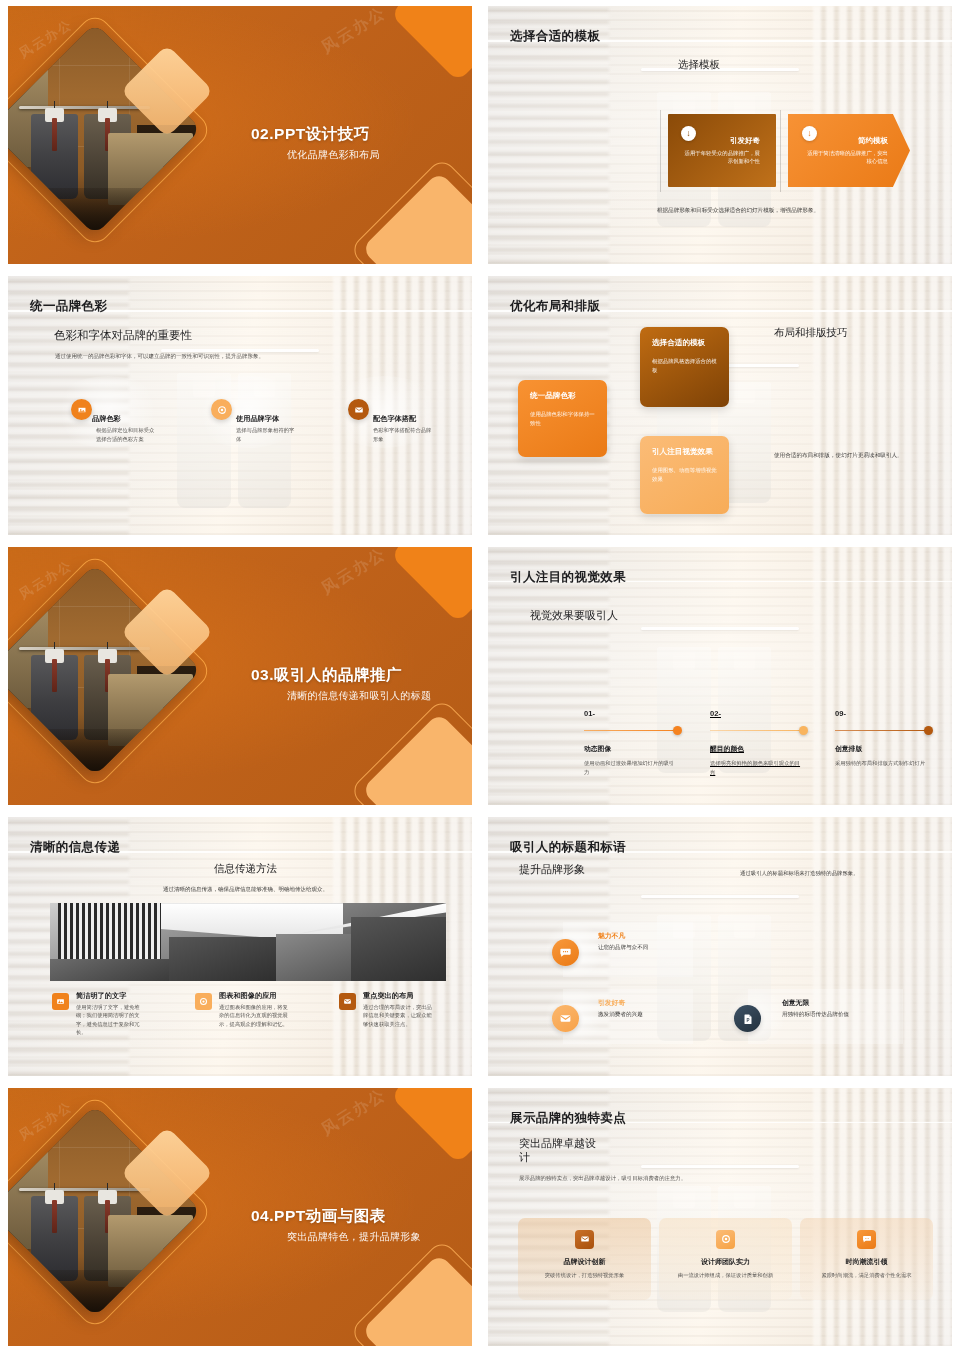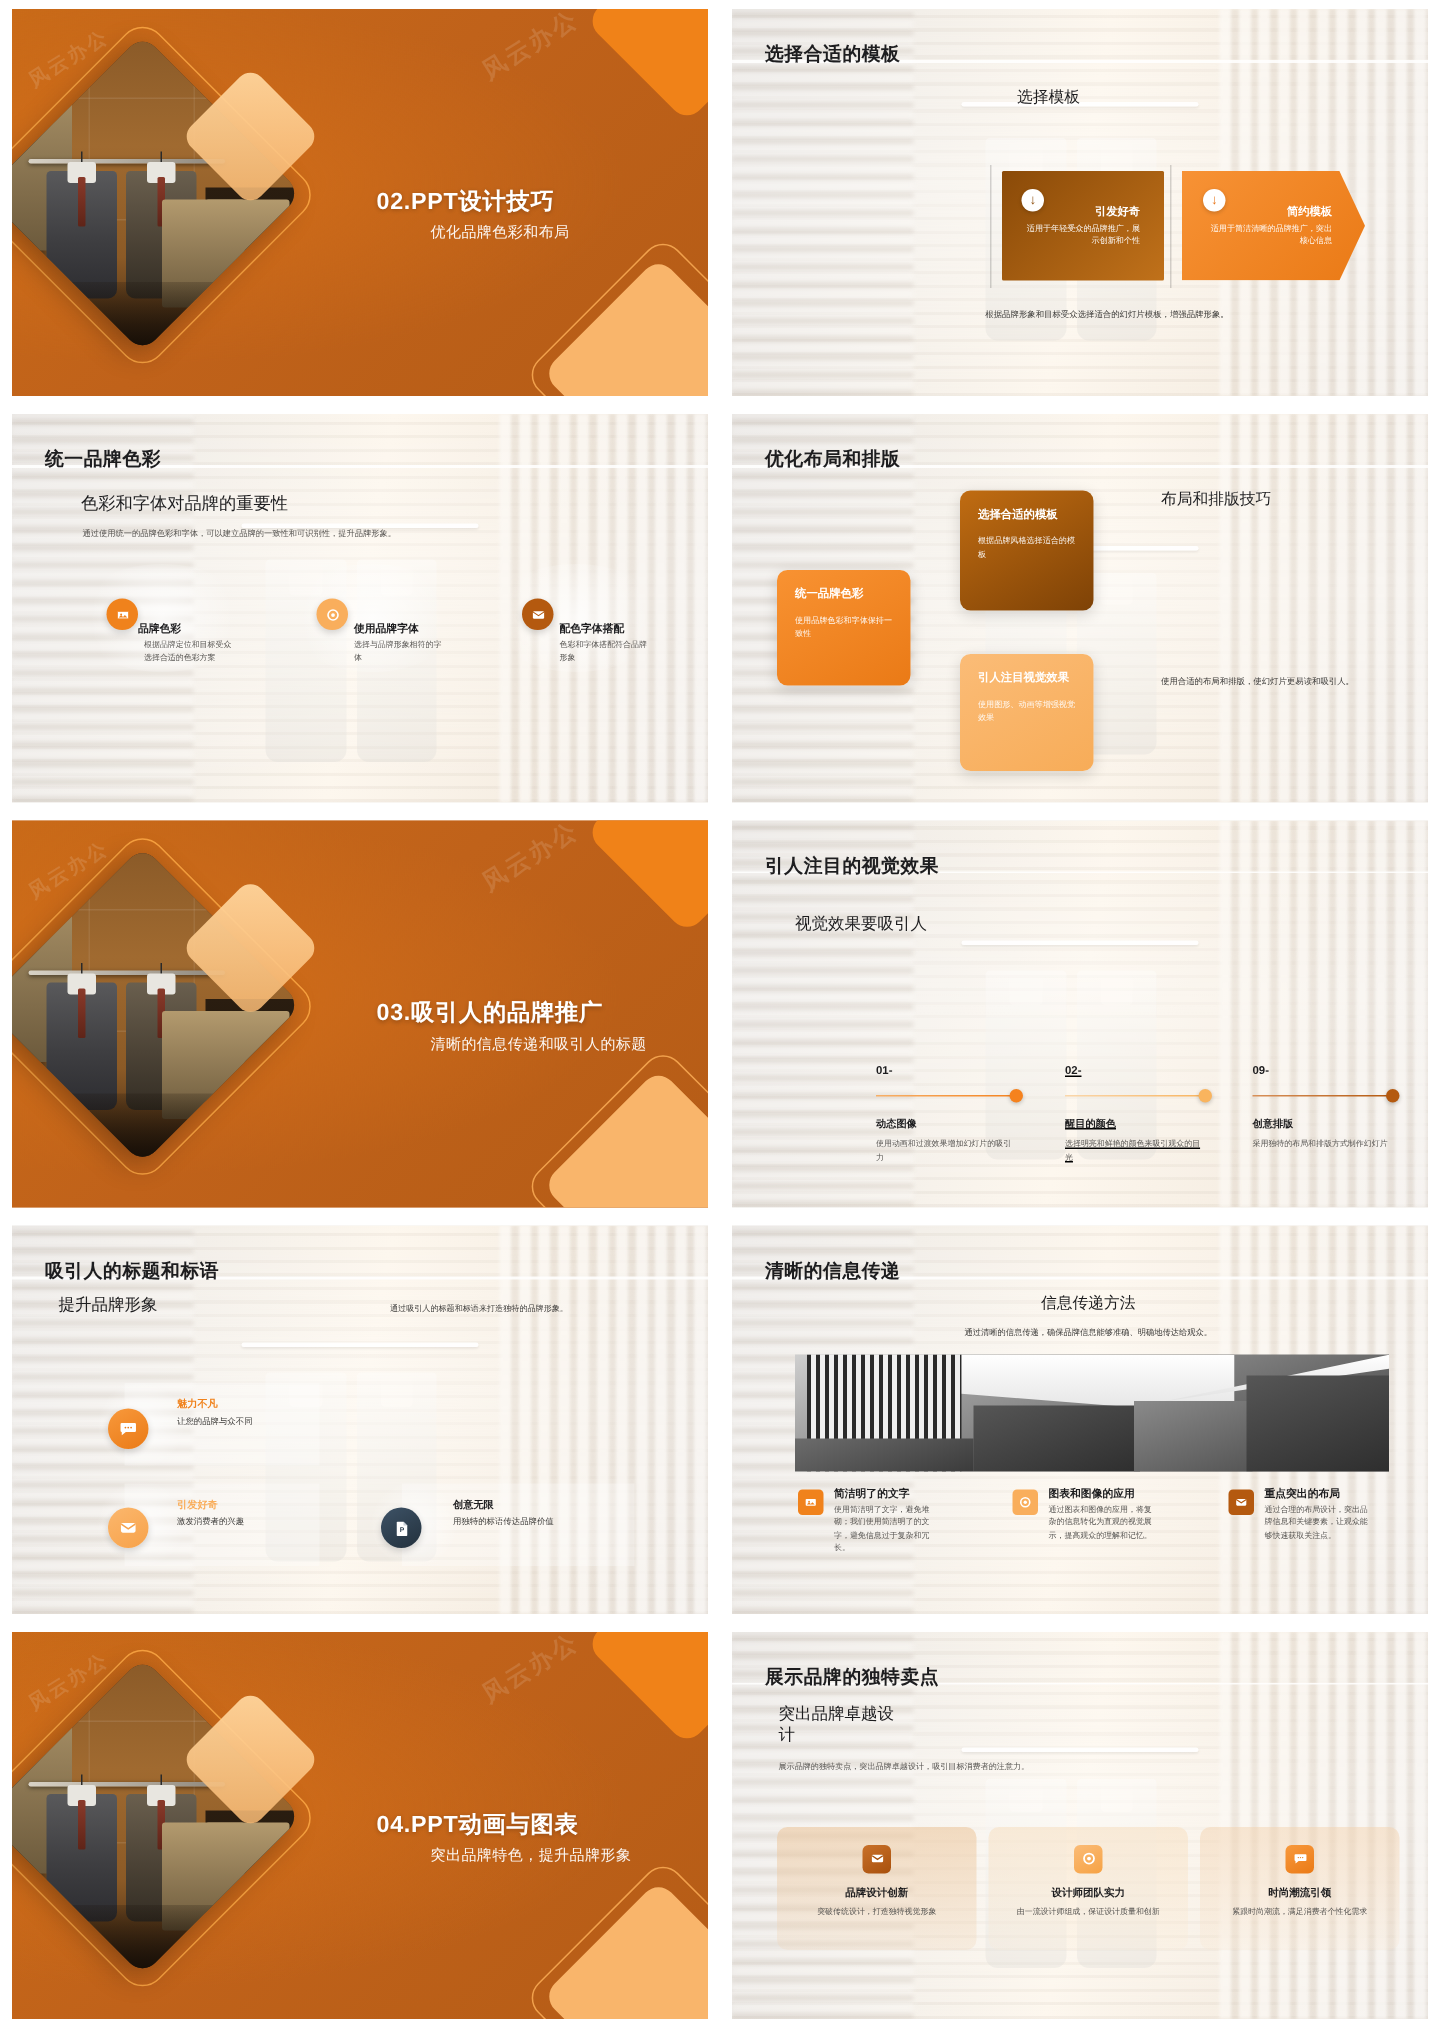--- a/index.html
+++ b/index.html
@@ -498,78 +498,20 @@
         <div class="tt">创意排版</div>
         <div class="td">采用独特的布局和排版方式制作幻灯片</div>
       </div>
     </div>
   </div>
 
   <div class="slide">
     <div class="inner lit">
       <div class="lit-bg">
         <div class="shelfbg"></div>
-        <div class="ghostrail" style="top:30%"></div>
-        <div class="ghostsuit" style="top:31%; height:58%">
-            <span class="gs l">
-              <i class="gcol"></i>
-            </span>
-            <span class="gs r">
-              <i class="gcol"></i>
-            </span>
-          </div>
-      </div>
-      <div class="hdr-line"></div>
-      <div class="s-title">吸引人的标题和标语</div>
-      <div class="s-h2" style="left:31px; top:45px; font-size:11px;">提升品牌形象</div>
-      <div class="s-body" style="left:252px; top:52px; width:190px; font-size:5.4px; color:#3b3a38;">通过吸引人的标题和标语来打造独特的品牌形象。</div>
-
-      <div class="panel" style="left:75px; top:105px; width:130px; height:55px;"></div>
-      <div class="panel" style="left:75px; top:172px; width:130px; height:55px;"></div>
-      <div class="panel" style="left:260px; top:172px; width:155px; height:55px;"></div>
-      <div class="glow" style="left:56px; top:104px; width:60px; height:58px;"></div>
-      <div class="glow" style="left:56px; top:170px; width:60px; height:58px;"></div>
-      <div class="glow" style="left:238px; top:170px; width:60px; height:58px;"></div>
-
-      <div class="icirc" style="left:64px; top:122px; width:27px; height:27px; background:linear-gradient(150deg,#f8993c,#ea7a16);">
-        <svg width="13" height="13" viewBox="0 0 24 24" fill="#fff">
-            <path d="M4 5h16a1.5 1.5 0 011.5 1.5v8A1.5 1.5 0 0120 16H9l-5 4v-4a1.5 1.5 0 01-1.5-1.5v-8A1.5 1.5 0 014 5z"></path>
-            <circle cx="8.5" cy="10.5" r="1.1" fill="#ea7a16"></circle>
-            <circle cx="12" cy="10.5" r="1.1" fill="#ea7a16"></circle>
-            <circle cx="15.5" cy="10.5" r="1.1" fill="#ea7a16"></circle>
-          </svg>
-      </div>
-      <div class="b8t" style="left:110px; top:114px; color:#f0821c;">魅力不凡</div>
-      <div class="b8d" style="left:110px; top:127px; width:110px;">让您的品牌与众不同</div>
-
-      <div class="icirc" style="left:64px; top:188px; width:27px; height:27px; background:linear-gradient(150deg,#fbb76d,#f7a24a);">
-        <svg width="13" height="13" viewBox="0 0 24 24" fill="#fff">
-            <rect x="3" y="6" width="18" height="12" rx="2.2"></rect>
-            <path d="M3.4 7.6L12 13.4l8.6-5.8" fill="none" stroke="#f7a24a" stroke-width="2"></path>
-          </svg>
-      </div>
-      <div class="b8t" style="left:110px; top:181px; color:#f9ae5c;">引发好奇</div>
-      <div class="b8d" style="left:110px; top:194px; width:110px;">激发消费者的兴趣</div>
-
-      <div class="icirc" style="left:246px; top:188px; width:27px; height:27px; background:linear-gradient(150deg,#3d5266,#23313d);">
-        <svg width="12" height="12" viewBox="0 0 24 24">
-            <path d="M6 3h8l5 5v13a1 1 0 01-1 1H6a1 1 0 01-1-1V4a1 1 0 011-1z" fill="#fff"></path>
-            <path d="M14 3l5 5h-5z" fill="#c8d0d8"></path>
-            <text x="12" y="17" font-size="9" font-weight="bold" fill="#2f4050" text-anchor="middle" font-family="Liberation Sans, sans-serif">P</text>
-          </svg>
-      </div>
-      <div class="b8t" style="left:294px; top:181px; color:#1d1d1f;">创意无限</div>
-      <div class="b8d" style="left:294px; top:194px; width:130px;">用独特的标语传达品牌价值</div>
-    </div>
-  </div>
-
-  <div class="slide">
-    <div class="inner lit">
-      <div class="lit-bg">
-        <div class="shelfbg"></div>
       </div>
       <div class="hdr-line"></div>
       <div class="s-title">清晰的信息传递</div>
       <div class="s-h2" style="left:206px; top:45px; font-size:10.5px;">信息传递方法</div>
       <div class="s-body" style="left:155px; top:68px; width:250px; font-size:5.5px; color:#3b3a38;">通过清晰的信息传递，确保品牌信息能够准确、明确地传达给观众。</div>
 
       <div class="archphoto" style="left:42px; top:86px; width:396px; height:78px;">
         <div class="louv"></div>
         <div class="slab" style="left:28%; top:0; width:46%; height:52%; clip-path:polygon(0 0,100% 0,100% 100%,0 64%);"></div>
         <div class="dark" style="left:30%; top:44%; width:28%; height:56%;"></div>
@@ -599,20 +541,78 @@
       <div class="ic-d" style="left:211px; top:186px; width:74px;">通过图表和图像的应用，将复杂的信息转化为直观的视觉展示，提高观众的理解和记忆。</div>
 
       <div class="isq" style="left:331px; top:176px; background:#b4590f;">
         <svg width="9" height="9" viewBox="0 0 24 24" fill="#fff">
             <rect x="3" y="6" width="18" height="12" rx="2"></rect>
             <path d="M3 7l9 6 9-6" fill="none" stroke="#b4590f" stroke-width="2"></path>
           </svg>
       </div>
       <div class="ic-t" style="left:355px; top:174px;">重点突出的布局</div>
       <div class="ic-d" style="left:355px; top:186px; width:74px;">通过合理的布局设计，突出品牌信息和关键要素，让观众能够快速获取关注点。</div>
+    </div>
+  </div>
+
+  <div class="slide">
+    <div class="inner lit">
+      <div class="lit-bg">
+        <div class="shelfbg"></div>
+        <div class="ghostrail" style="top:30%"></div>
+        <div class="ghostsuit" style="top:31%; height:58%">
+            <span class="gs l">
+              <i class="gcol"></i>
+            </span>
+            <span class="gs r">
+              <i class="gcol"></i>
+            </span>
+          </div>
+      </div>
+      <div class="hdr-line"></div>
+      <div class="s-title">吸引人的标题和标语</div>
+      <div class="s-h2" style="left:31px; top:45px; font-size:11px;">提升品牌形象</div>
+      <div class="s-body" style="left:252px; top:52px; width:190px; font-size:5.4px; color:#3b3a38;">通过吸引人的标题和标语来打造独特的品牌形象。</div>
+
+      <div class="panel" style="left:75px; top:105px; width:130px; height:55px;"></div>
+      <div class="panel" style="left:75px; top:172px; width:130px; height:55px;"></div>
+      <div class="panel" style="left:260px; top:172px; width:155px; height:55px;"></div>
+      <div class="glow" style="left:56px; top:104px; width:60px; height:58px;"></div>
+      <div class="glow" style="left:56px; top:170px; width:60px; height:58px;"></div>
+      <div class="glow" style="left:238px; top:170px; width:60px; height:58px;"></div>
+
+      <div class="icirc" style="left:64px; top:122px; width:27px; height:27px; background:linear-gradient(150deg,#f8993c,#ea7a16);">
+        <svg width="13" height="13" viewBox="0 0 24 24" fill="#fff">
+            <path d="M4 5h16a1.5 1.5 0 011.5 1.5v8A1.5 1.5 0 0120 16H9l-5 4v-4a1.5 1.5 0 01-1.5-1.5v-8A1.5 1.5 0 014 5z"></path>
+            <circle cx="8.5" cy="10.5" r="1.1" fill="#ea7a16"></circle>
+            <circle cx="12" cy="10.5" r="1.1" fill="#ea7a16"></circle>
+            <circle cx="15.5" cy="10.5" r="1.1" fill="#ea7a16"></circle>
+          </svg>
+      </div>
+      <div class="b8t" style="left:110px; top:114px; color:#f0821c;">魅力不凡</div>
+      <div class="b8d" style="left:110px; top:127px; width:110px;">让您的品牌与众不同</div>
+
+      <div class="icirc" style="left:64px; top:188px; width:27px; height:27px; background:linear-gradient(150deg,#fbb76d,#f7a24a);">
+        <svg width="13" height="13" viewBox="0 0 24 24" fill="#fff">
+            <rect x="3" y="6" width="18" height="12" rx="2.2"></rect>
+            <path d="M3.4 7.6L12 13.4l8.6-5.8" fill="none" stroke="#f7a24a" stroke-width="2"></path>
+          </svg>
+      </div>
+      <div class="b8t" style="left:110px; top:181px; color:#f9ae5c;">引发好奇</div>
+      <div class="b8d" style="left:110px; top:194px; width:110px;">激发消费者的兴趣</div>
+
+      <div class="icirc" style="left:246px; top:188px; width:27px; height:27px; background:linear-gradient(150deg,#3d5266,#23313d);">
+        <svg width="12" height="12" viewBox="0 0 24 24">
+            <path d="M6 3h8l5 5v13a1 1 0 01-1 1H6a1 1 0 01-1-1V4a1 1 0 011-1z" fill="#fff"></path>
+            <path d="M14 3l5 5h-5z" fill="#c8d0d8"></path>
+            <text x="12" y="17" font-size="9" font-weight="bold" fill="#2f4050" text-anchor="middle" font-family="Liberation Sans, sans-serif">P</text>
+          </svg>
+      </div>
+      <div class="b8t" style="left:294px; top:181px; color:#1d1d1f;">创意无限</div>
+      <div class="b8d" style="left:294px; top:194px; width:130px;">用独特的标语传达品牌价值</div>
     </div>
   </div>
 
   <div class="slide">
     <div class="inner sec">
       <div class="sec-bg"></div>
       <div class="wm a">风云办公</div>
       <div class="wm b">风云办公</div>
       <div class="corner-tr"></div>
       <div class="diamond-outline"></div>

